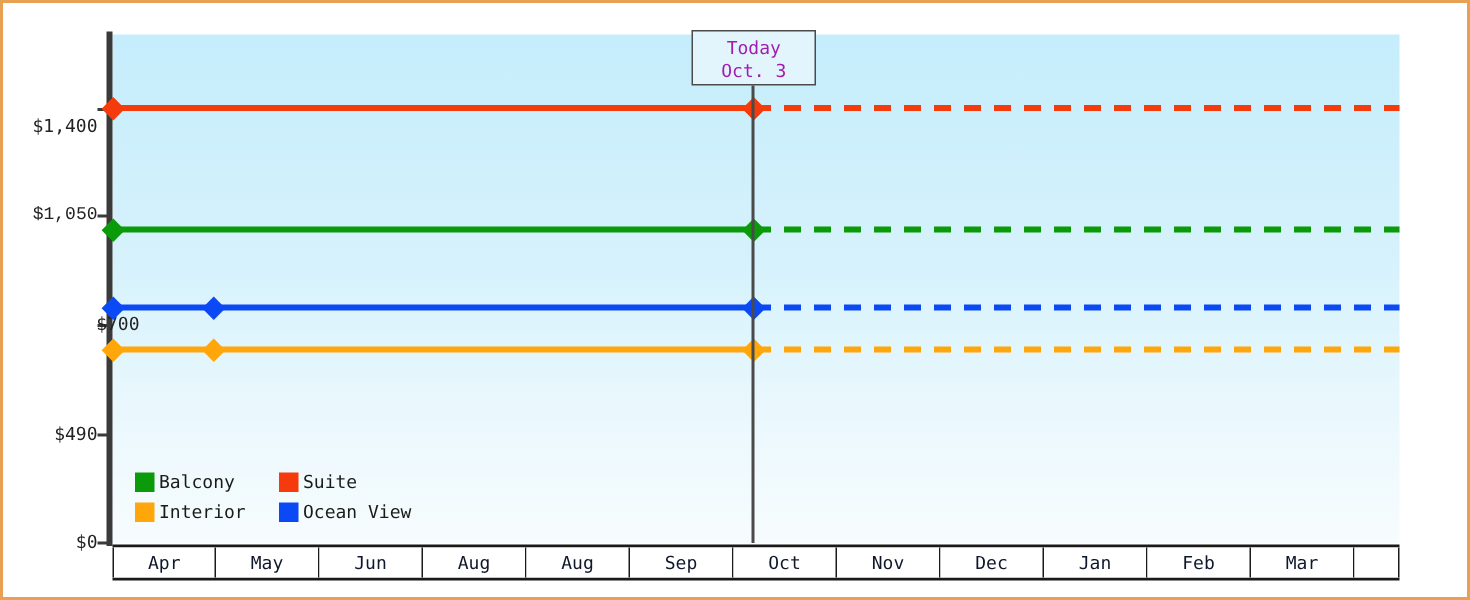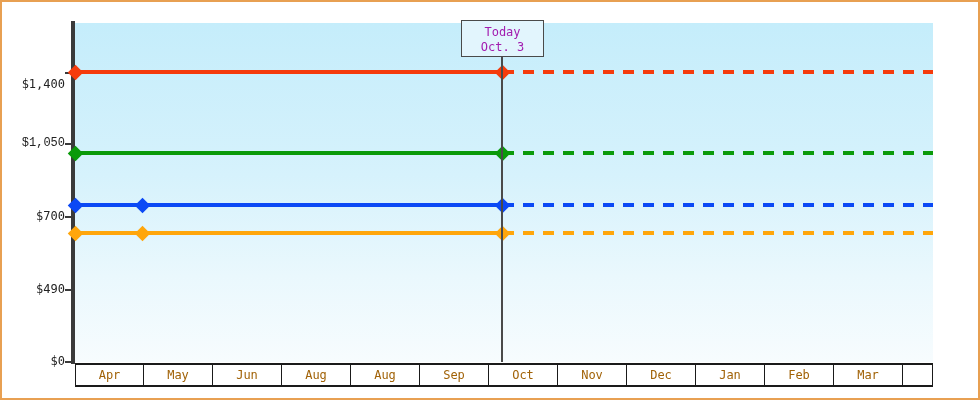--- a/index.html
+++ b/index.html
@@ -78,21 +78,21 @@
     display:flex;
     border-top:2px solid #1a1a1a;
     border-bottom:2px solid #1a1a1a;
     box-sizing:border-box;
   }
   .mcell{
     width:69px;height:100%;
     box-sizing:border-box;
     border-right:1px solid #1a1a1a;
     display:flex;align-items:center;justify-content:center;
-    font-size:12px;color:#a16207;
+    font-size:12px;color:#0f172a;
     background:#ffffff;
   }
   .mcell.first{border-left:1px solid #1a1a1a;}
   .mcell.tail{width:30px;}
 </style>
 </head>
 <body>
 
 <div id="frame">
 
@@ -105,21 +105,21 @@
   <div class="ytick" style="top:214px;"></div>
   <div class="ytick" style="top:287px;"></div>
   <div class="ytick" style="top:359px;"></div>
 
   <div class="ylabelwrap" style="top:56px;margin-top:20px;">
     <span class="ylabel">$1,400</span>
   </div>
   <div class="ylabelwrap" style="top:135px;font-family:Liberation Mono, monospace;">
     <span class="ylabel">$1,050</span>
   </div>
-  <div class="ylabelwrap" style="top:208px;">
+  <div class="ylabelwrap" style="top:208px;padding-left:28px;">
     <span class="ylabel">$700</span>
   </div>
   <div class="ylabelwrap" style="top:281px;">
     <span class="ylabel">$490</span>
   </div>
   <div class="ylabelwrap" style="top:353px;">
     <span class="ylabel">$0</span>
   </div>
 
   <div class="solid-line" style="left:73px;top:68px;width:428px;background:#f53b0c;"></div>
@@ -147,20 +147,42 @@
   <div class="marker" style="left:68px;top:226px;background:#ffa60b;"></div>
   <div class="marker" style="left:135px;top:226px;background:#ffa60b;"></div>
   <div class="marker" style="left:495px;top:226px;background:#ffa60b;"></div>
 
   <div id="todayline"></div>
   <div id="todaybox">
     <div>Today</div>
     <div>Oct. 3</div>
   </div>
 
+  <div id="legend">
+    <div class="legend-row">
+      <div class="legend-item" style="width:96px;">
+        <span class="legend-swatch" style="background:#0a9a0a;"></span>
+        <span class="legend-label">Balcony</span>
+      </div>
+      <div class="legend-item">
+        <span class="legend-swatch" style="background:#f53b0c;"></span>
+        <span class="legend-label">Suite</span>
+      </div>
+    </div>
+    <div class="legend-row">
+      <div class="legend-item" style="width:96px;">
+        <span class="legend-swatch" style="background:#ffa60b;"></span>
+        <span class="legend-label">Interior</span>
+      </div>
+      <div class="legend-item">
+        <span class="legend-swatch" style="background:#0b49f5;"></span>
+        <span class="legend-label">Ocean View</span>
+      </div>
+    </div>
+  </div>
 
   <div id="months">
     <div class="mcell first">Apr</div>
     <div class="mcell">May</div>
     <div class="mcell">Jun</div>
     <div class="mcell">Aug</div>
     <div class="mcell">Aug</div>
     <div class="mcell">Sep</div>
     <div class="mcell">Oct</div>
     <div class="mcell">Nov</div>

